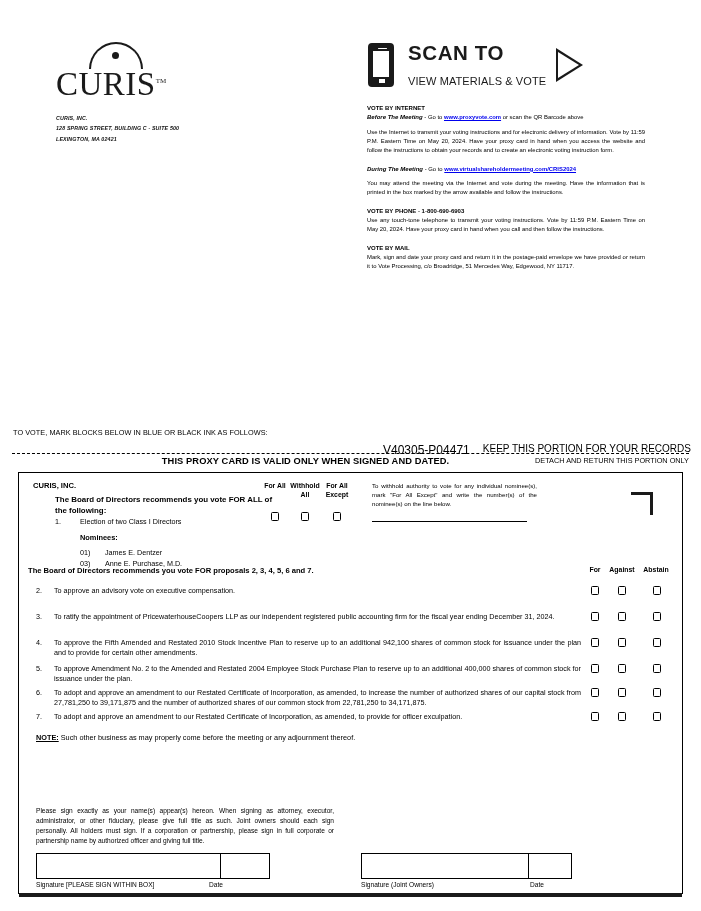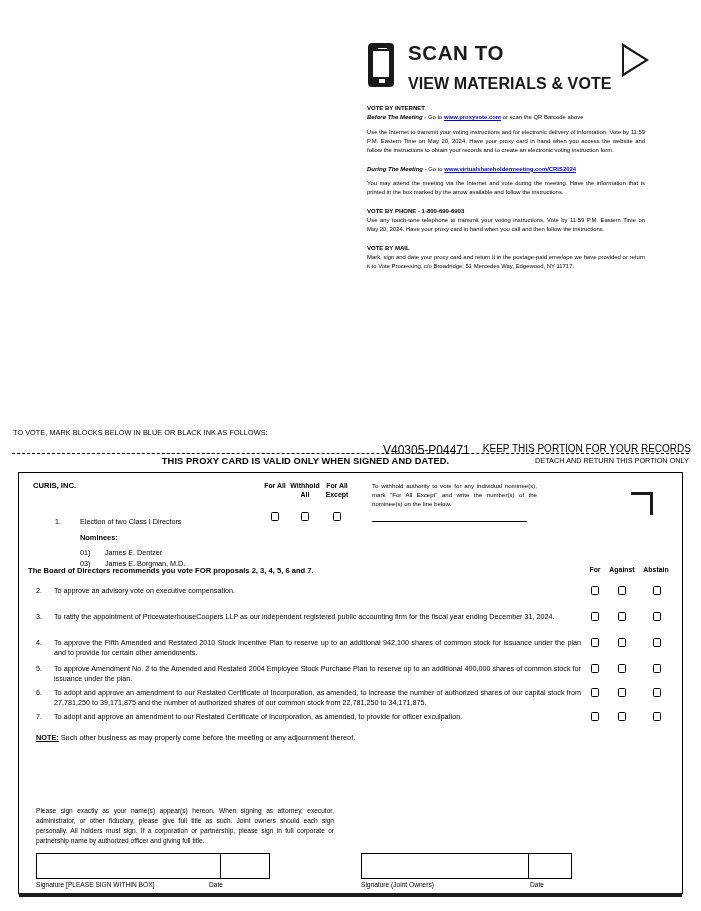--- a/index.html
+++ b/index.html
@@ -51,21 +51,21 @@
     font-size: 5.3px;
     font-weight: bold;
     font-style: italic;
     line-height: 1.95;
     letter-spacing: 0.15px;
     color: #111;
   }
 
   
   #scan-block { position: absolute; left: 368px; top: 43px; width: 300px; }
-  .scan-row { display: flex; align-items: flex-start; }
+  .scan-row { display: flex; align-items: center; }
   .phone-icon {
     width: 26px; height: 44px;
     border: 3px solid #1a1a1a;
     border-radius: 4px;
     position: relative;
     background: #1a1a1a;
     flex: none;
   }
   .phone-screen {
     position: absolute; left: 2px; top: 5px; right: 2px; bottom: 7px;
@@ -78,21 +78,21 @@
   .phone-home {
     position: absolute; left: 8px; bottom: 1px;
     width: 6px; height: 4px; background: #ffffff;
   }
   .scan-text { margin-left: 14px; }
   .scan-title {
     font-size: 20.5px; font-weight: bold; letter-spacing: 0.6px;
     line-height: 1; color: #1a1a1a;
   }
   .scan-sub {
-    font-size: 16px; font-weight: bold; letter-spacing: 0.1px;
+    font-size: 11px; font-weight: normal; letter-spacing: 0.1px;
     line-height: 1.1; margin-top: 11px; color: #1a1a1a;
   }
   .scan-arrow {
     margin-left: 10px;
     width: 0; height: 0;
     border-top: 17px solid transparent;
     border-bottom: 17px solid transparent;
     border-left: 27px solid #1a1a1a;
     position: relative;
     flex: none;
@@ -251,20 +251,32 @@
   .sig-label {
     position: absolute;
     font-size: 6.6px;
   }
 </style>
 </head>
 <body>
 
 <div id="top-section">
 
+  <div id="logo-block">
+    <div class="logo-mark">
+      <div class="logo-arc"></div>
+      <div class="logo-dot"></div>
+    </div>
+    <div class="logo-word"><span>CURIS</span><span class="logo-tm">TM</span></div>
+    <div class="addr">
+      <div>CURIS, INC.</div>
+      <div>128 SPRING STREET, BUILDING C - SUITE 500</div>
+      <div>LEXINGTON, MA 02421</div>
+    </div>
+  </div>
 
   <div id="scan-block">
     <div class="scan-row">
       <div class="phone-icon">
         <div class="phone-speaker"></div>
         <div class="phone-screen"></div>
         <div class="phone-home"></div>
       </div>
       <div class="scan-text">
         <div class="scan-title">SCAN TO</div>
@@ -296,33 +308,34 @@
   <div id="dash-line"></div>
   <div id="ctrl-number">V40305-P04471</div>
   <div id="keep-portion">KEEP THIS PORTION FOR YOUR RECORDS</div>
   <div id="detach-portion">DETACH AND RETURN THIS PORTION ONLY</div>
   <div id="valid-line">THIS PROXY CARD IS VALID ONLY WHEN SIGNED AND DATED.</div>
 </div>
 
 <div id="proxy-card">
 
   <div class="pc-company">CURIS, INC.</div>
+  <div class="pc-rec1">The Board of Directors recommends you vote FOR ALL of the following:</div>
 
   <div class="pc-item1-num">1.</div>
   <div class="pc-item1-txt">Election of two Class I Directors</div>
 
   <div class="pc-nominees">Nominees:</div>
   <div class="pc-nom-list">
     <div class="nrow">
       <span class="nnum">01)</span>
       <span>James E. Dentzer</span>
     </div>
     <div class="nrow">
       <span class="nnum">03)</span>
-      <span>James E. Borgman, M.D.</span>
+      <span>Anne E. Purchase, M.D.</span>
     </div>
   </div>
 
 </div>
 
 <div class="dir-head hdr-forall" style="position:absolute;">For All</div>
 <div class="dir-head hdr-withhold" style="position:absolute;">Withhold All</div>
 <div class="dir-head hdr-forallex" style="position:absolute;">For All Except</div>
 
 <div class="cbox" style="left:271px; top:512px;"></div>

